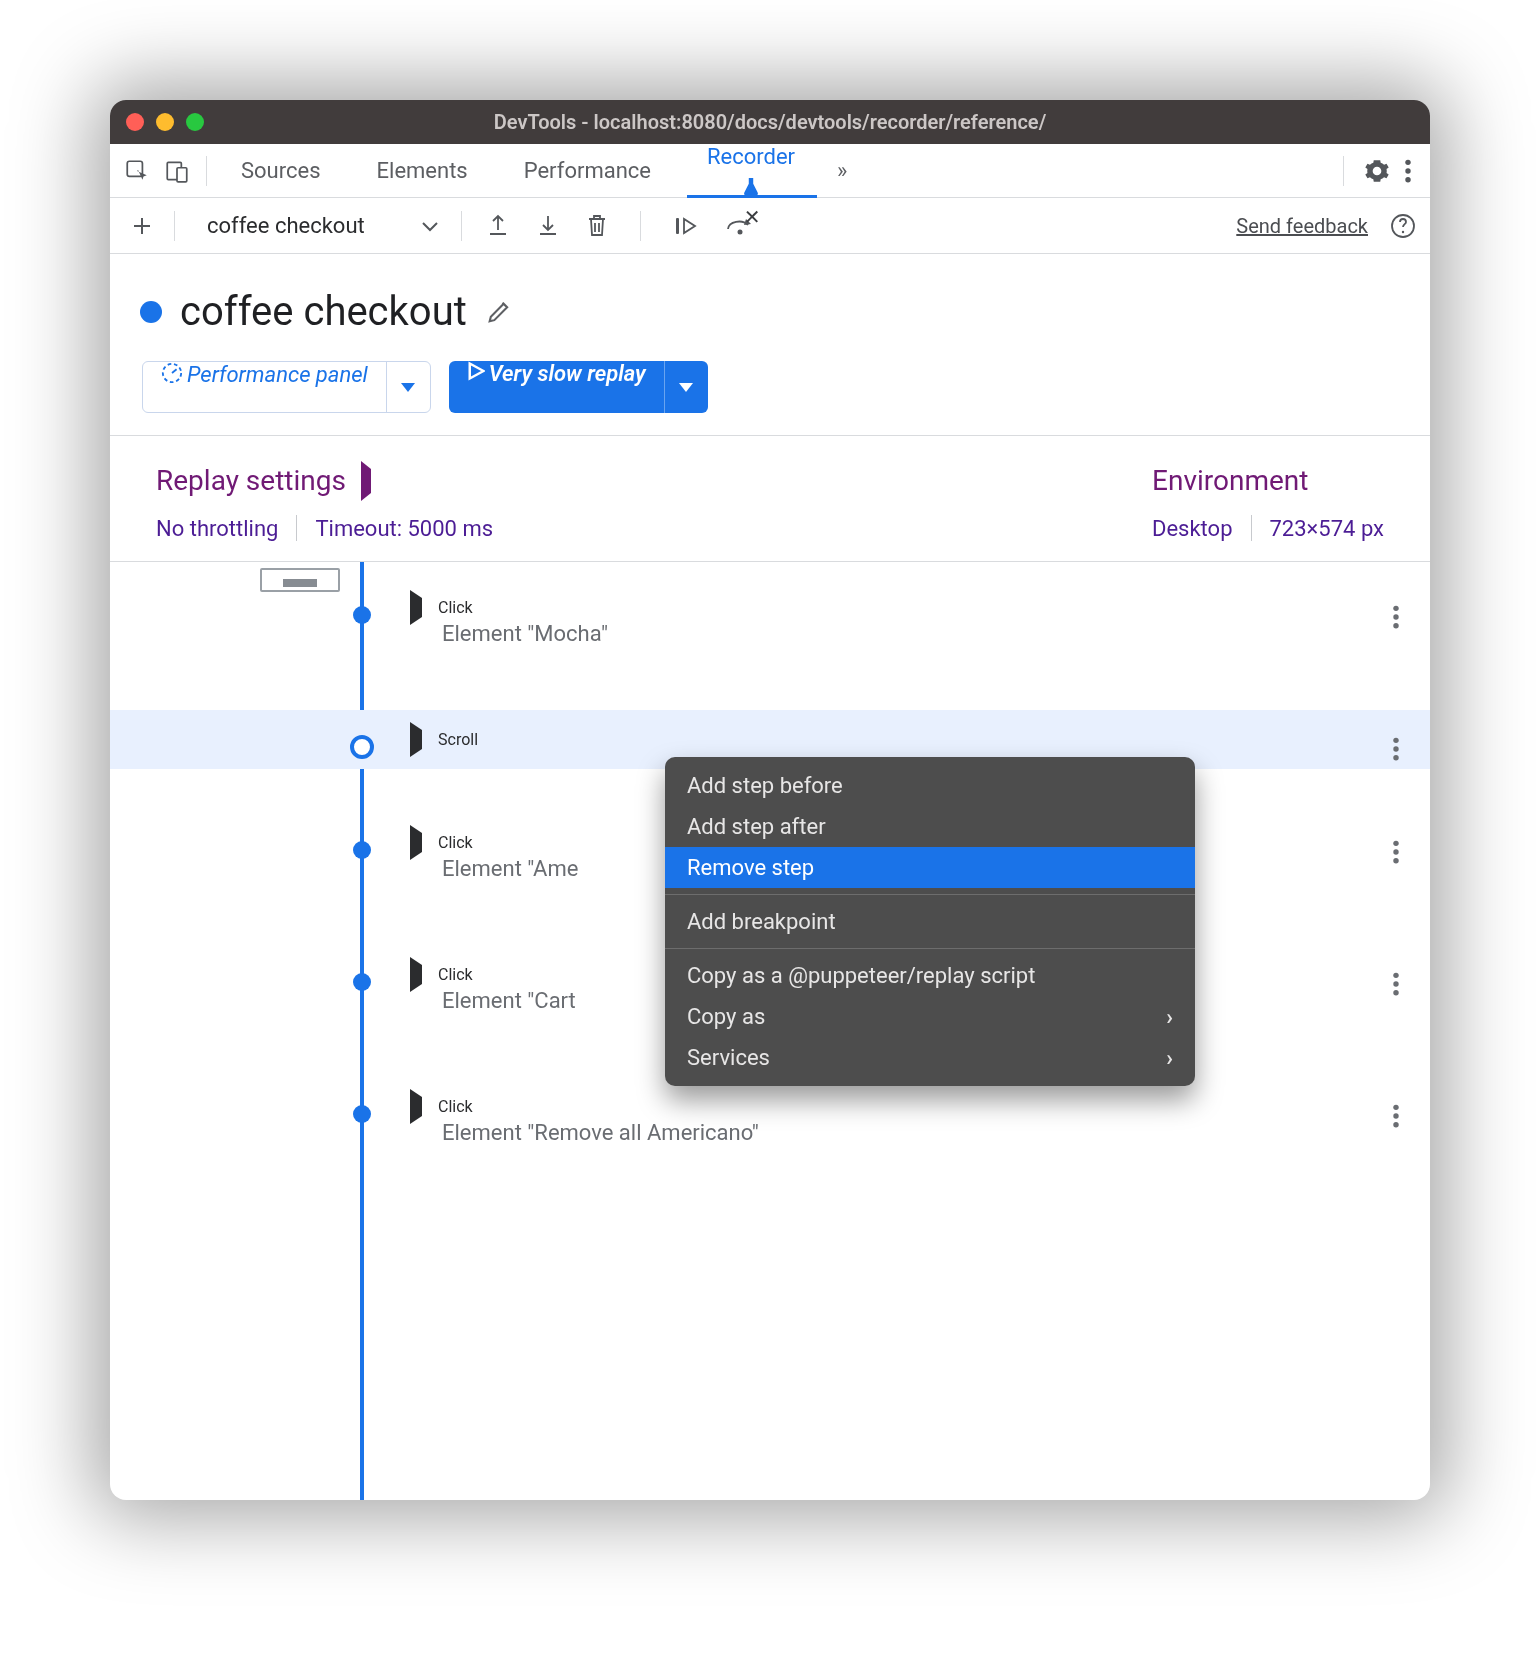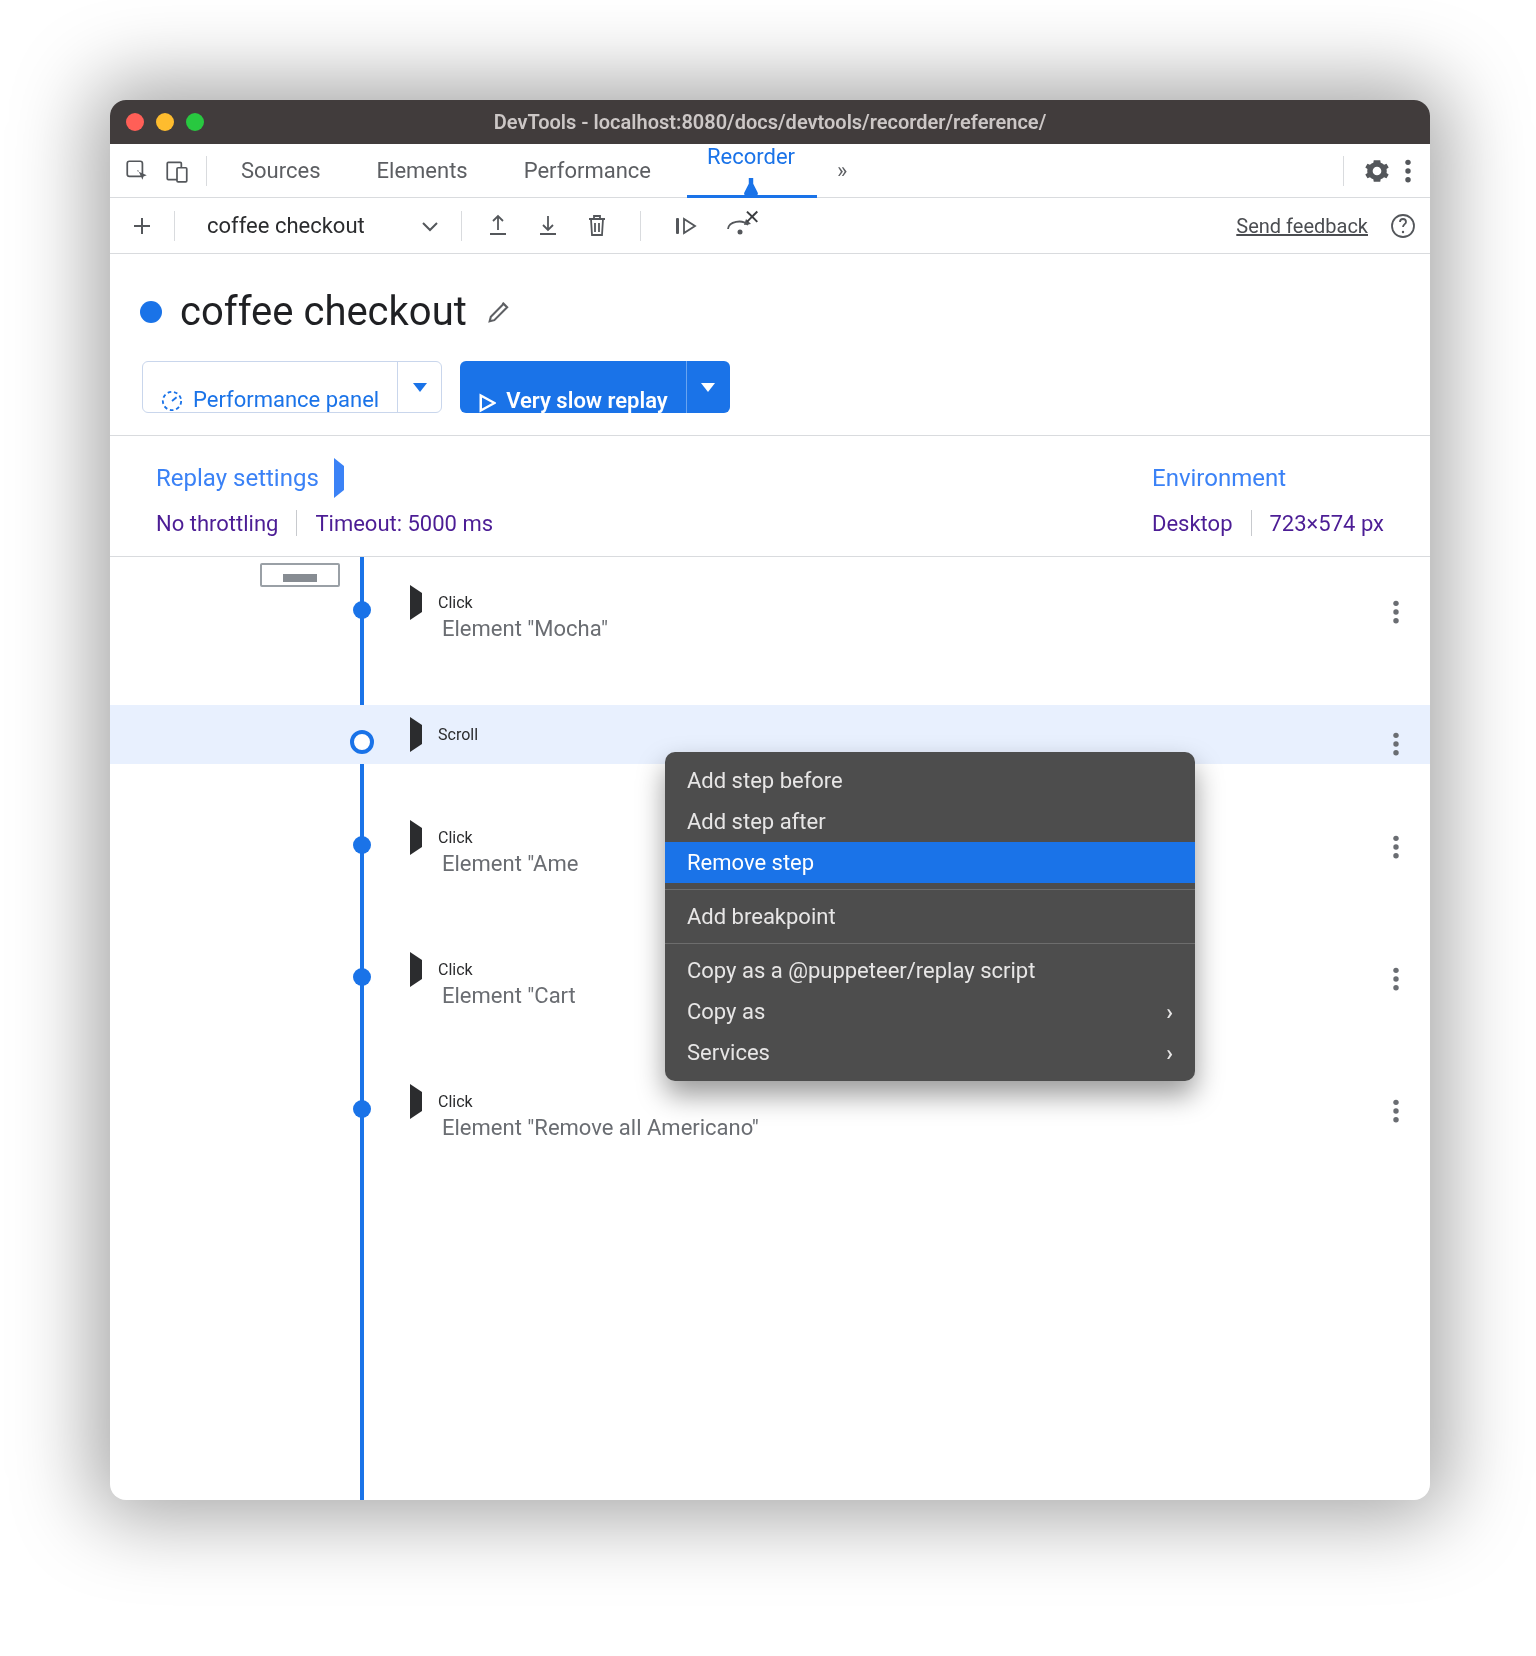--- a/index.html
+++ b/index.html
@@ -113,41 +113,41 @@
   .recording-title { font-size:40px; font-weight:400; color:#1f2023; }
   .edit-icon { color:#5e6064; }
   .btn-row { display:flex; gap:18px; margin-top:26px; margin-left:2px;}
   .split-btn {
     display:flex; align-items:stretch;
     border-radius:6px; overflow:hidden;
     height:52px;
   }
   .split-btn.outline { border:1.5px solid #c9d6ec; }
   .split-btn .main {
-    display:flex; align-items:flex-end; gap:10px;
-    padding:0 18px; font-size:22px; cursor:pointer;
+    display:flex; align-items:flex-start; gap:4px;
+    padding:0 18px; font-size:22px; cursor:pointer;font-style:italic;
   }
   .split-btn .drop {
     width:44px; display:flex; align-items:center; justify-content:center;
     cursor:pointer;
   }
   .split-btn.outline .main { color:#1a73e8; }
   .split-btn.outline .drop { border-left:1.5px solid #c9d6ec; color:#1a73e8;}
   .split-btn.primary .main { background:#1a73e8; color:#fff; font-weight:600;}
   .split-btn.primary .drop { background:#1a73e8; color:#fff; border-left:1px solid rgba(255,255,255,0.35);}
 
   
   .settings-row {
     display:flex; padding:28px 46px 20px 46px;
     border-bottom: 1px solid #d9dbde;
     flex-shrink: 0;
     justify-content:space-between;
   }
   .settings-col { }
-  .settings-title { font-size:24px; color:#3b82f6; display:flex; align-items:center; gap:15px; }
+  .settings-title { font-size:28px; color:#701a75; display:flex; align-items:center; gap:15px; }
   .settings-title .arrow { font-size:20px; }
   .settings-details { margin-top:18px; font-size:22px; color:#4c1d95; display:flex; align-items:center; gap:18px;}
   .settings-details .vline { width:1px; height:26px; background:#c8cace; }
 
   
   .steps-area {
     position: relative;
     flex: 1 1 auto;
     overflow: hidden;
   }

